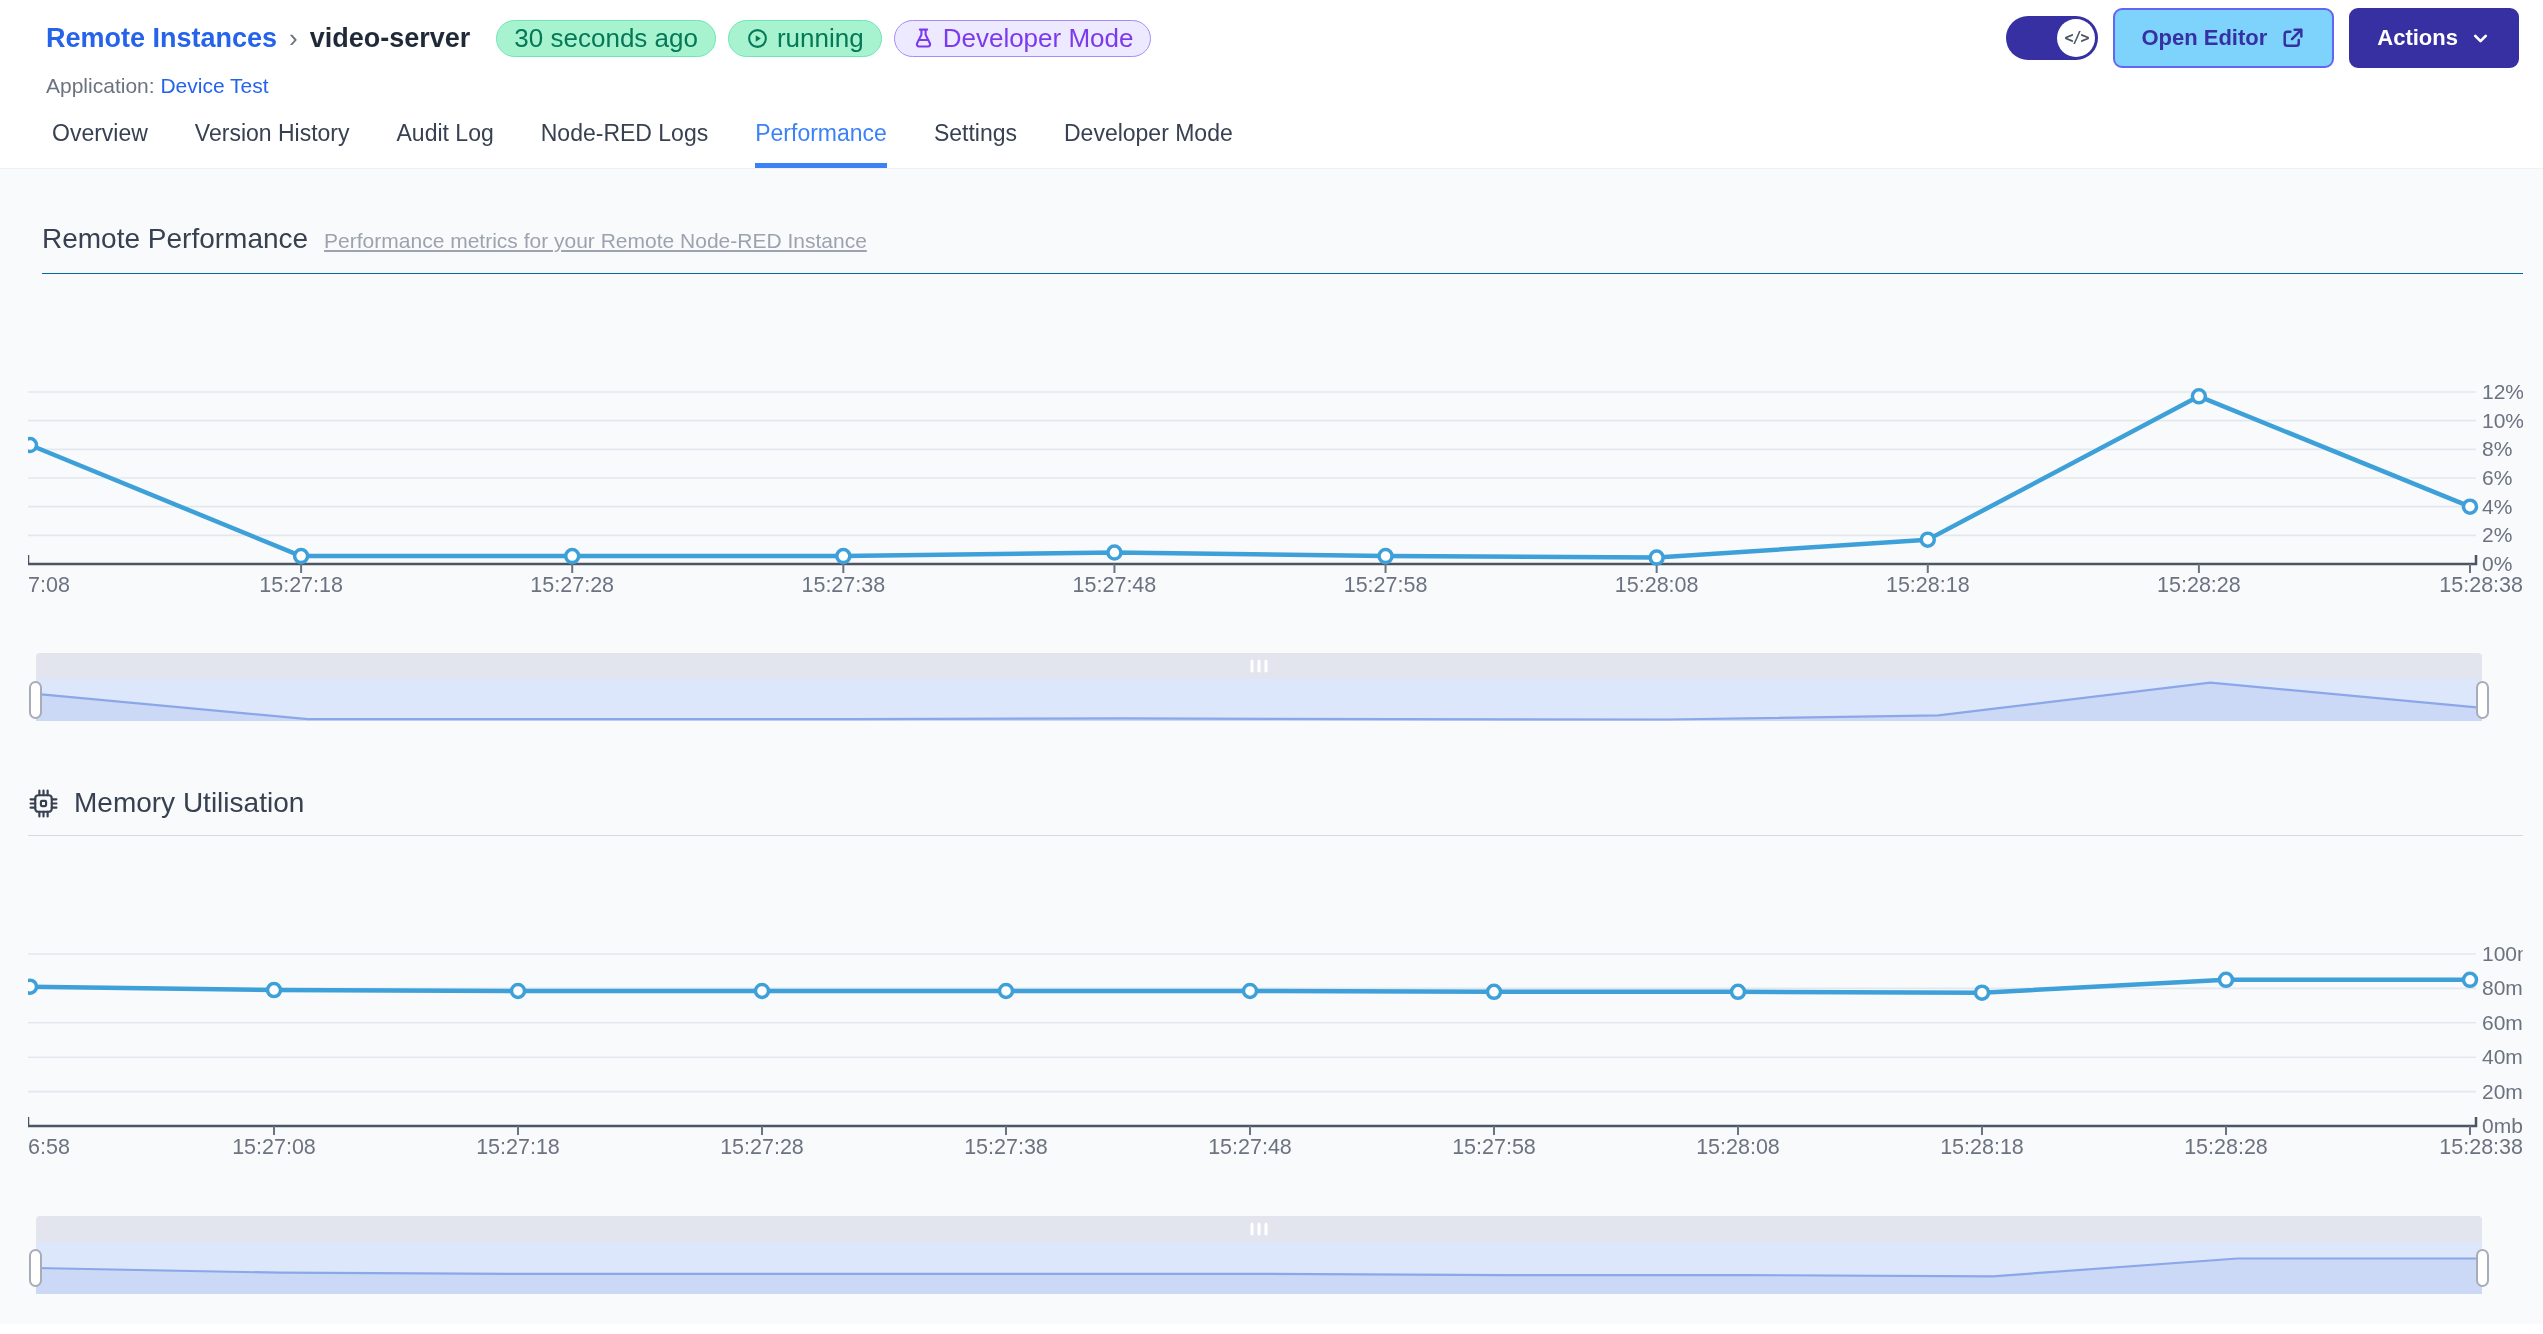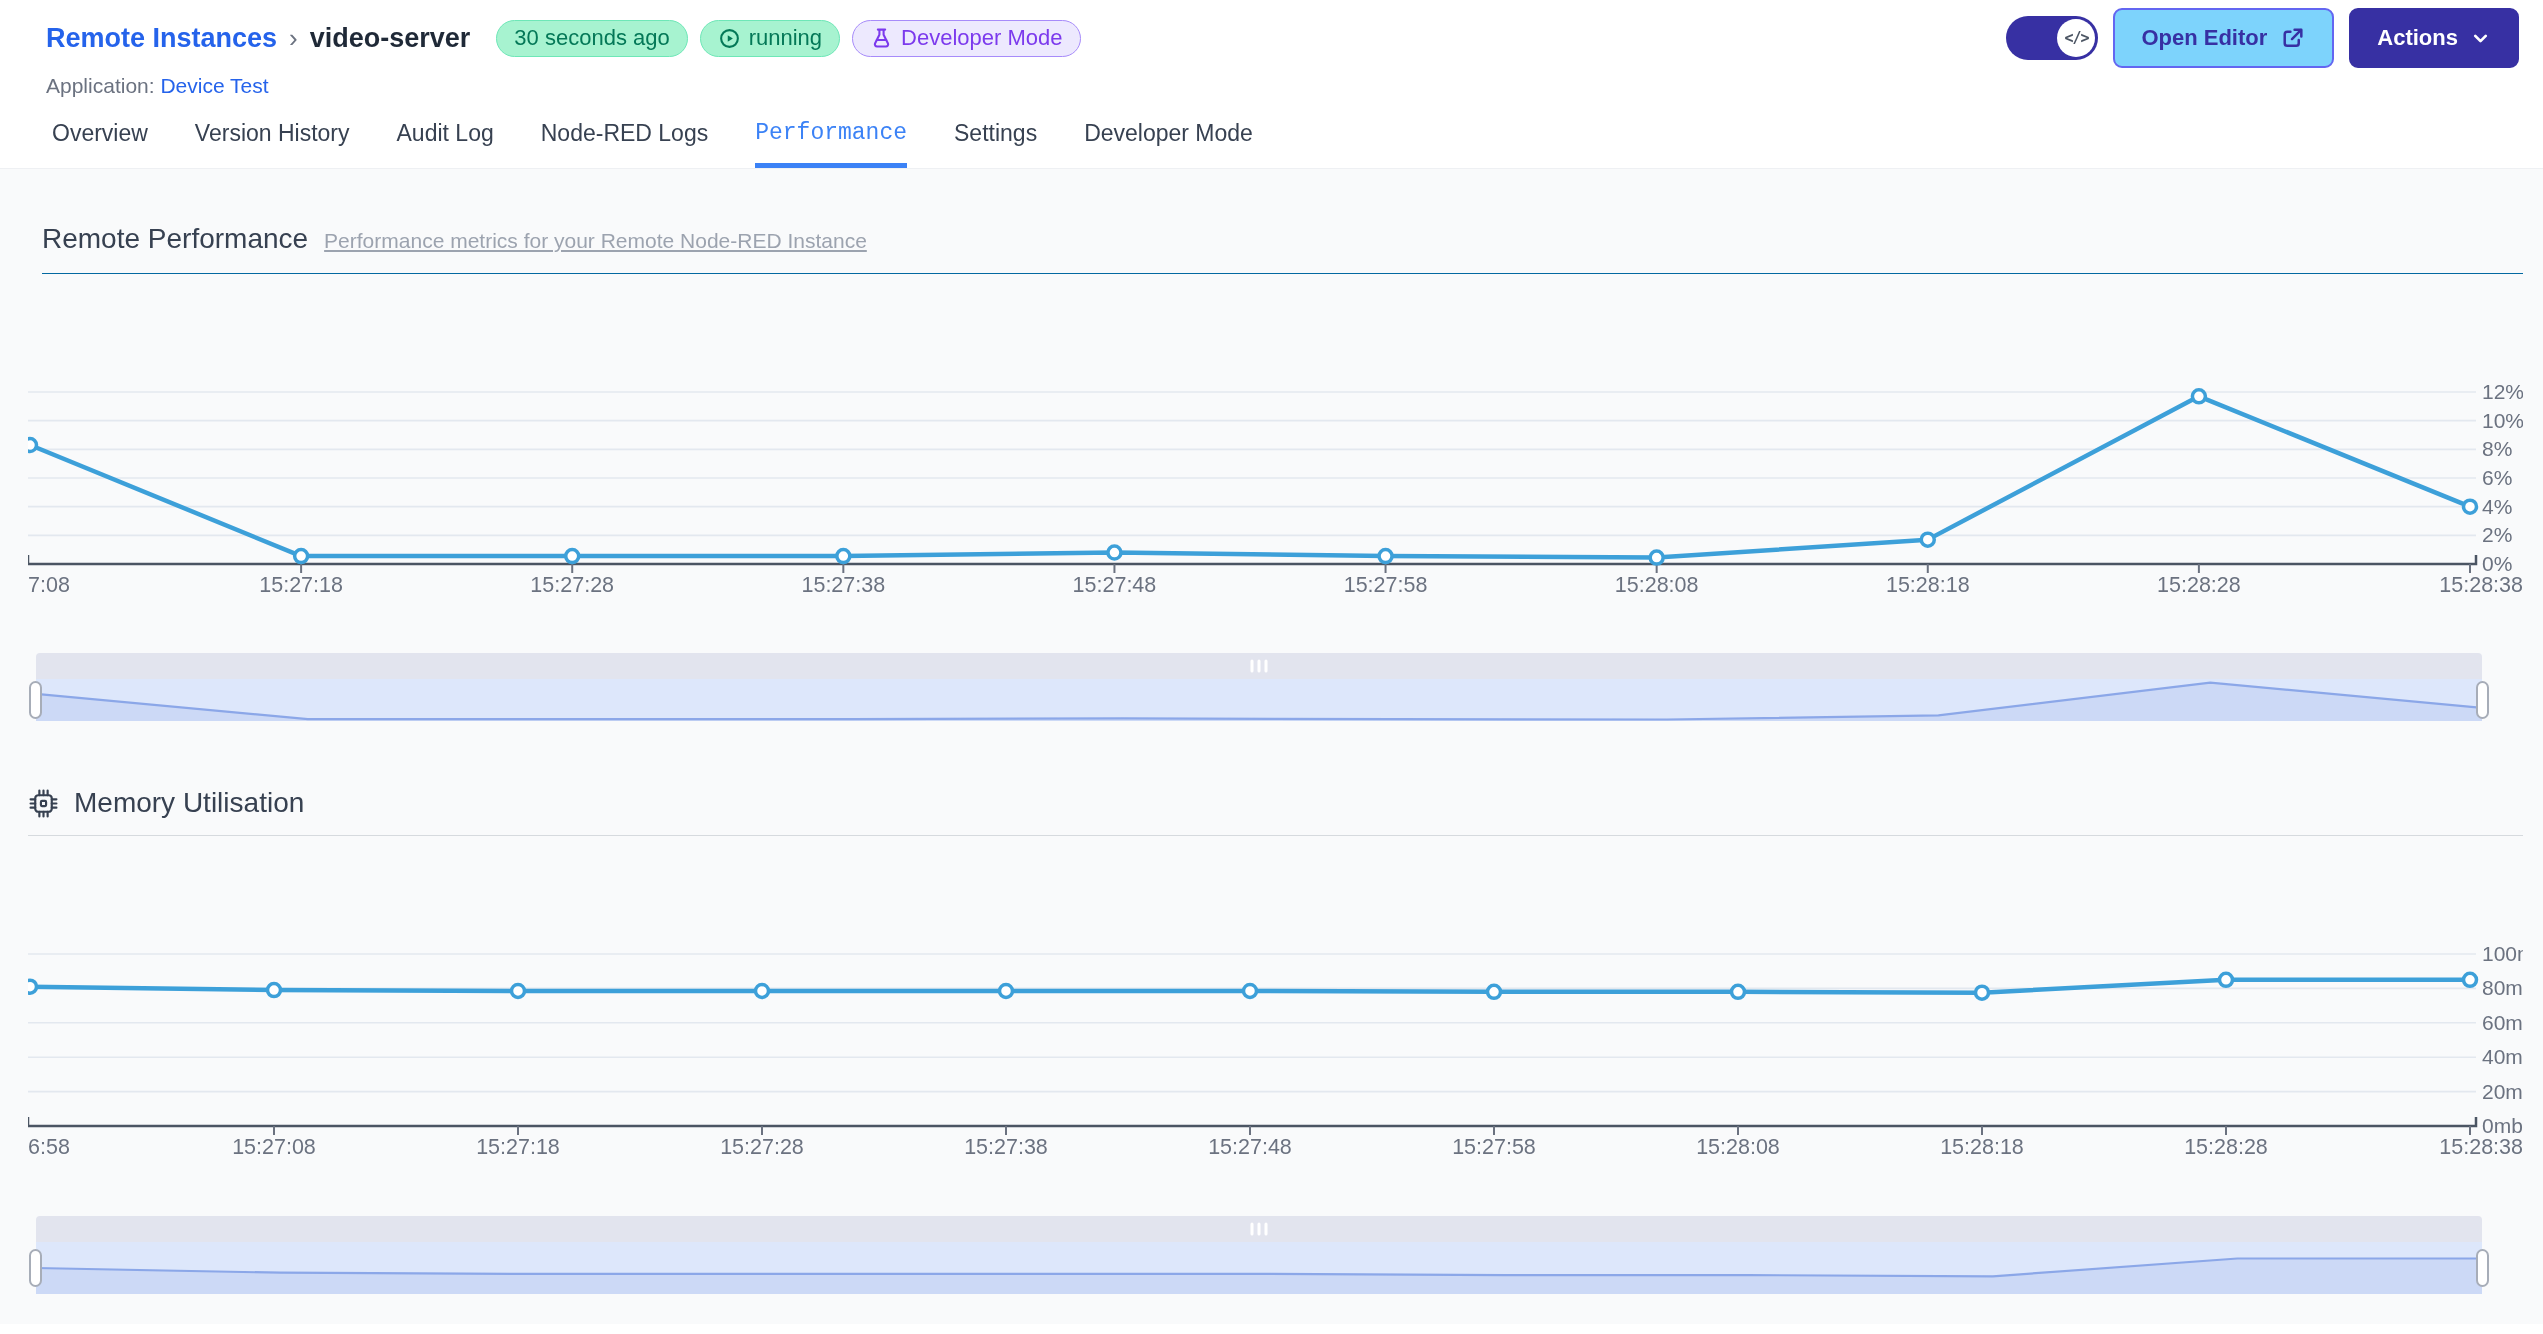--- a/index.html
+++ b/index.html
@@ -9,21 +9,21 @@
   
   .topbar { display:flex; justify-content:space-between; align-items:center;
             padding:8px 24px 0 46px; height:68px; }
   .topbar-left { display:flex; align-items:center; gap:26px; }
   .breadcrumb { display:flex; align-items:flex-end; gap:12px; font-size:27px; font-weight:bold; }
   .crumb-root { color:#2563eb; cursor:pointer; }
   .crumb-sep { color:#6b7280; font-weight:normal; font-size:26px; }
   .crumb-current { color:#1f2937; }
   .badges { display:flex; align-items:center; gap:12px; }
   .badge { display:flex; align-items:center; gap:8px; height:37px; padding:0 17px;
-           border-radius:19px; font-size:22px;text-align:center; }
+           border-radius:19px; font-size:26px;text-align:center; }
   .badge.green { background:#a7f3d0; border:1.5px solid #6ee7b7; color:#047857; }
   .badge.purple { background:#ede9fe; border:1.5px solid #a78bfa; color:#7c3aed; }
   .topbar-right { display:flex; align-items:center; gap:15px; }
   .toggle { width:92px; height:44px; border-radius:22px; background:#3730a3;
             position:relative; cursor:pointer; flex:none; }
   .toggle-knob { position:absolute; right:3px; top:3px; width:38px; height:38px;
                  border-radius:50%; background:#ffffff; display:flex; align-items:center;
                  justify-content:center; font-size:15px; font-weight:bold; color:#4b5563;
                  font-family:"DejaVu Sans Mono", monospace; letter-spacing:-1px; }
   .btn { display:flex; align-items:center; gap:12px; height:60px; padding:0 26px;
@@ -31,21 +31,21 @@
   .btn-outline { background:#7dd3fc; border:2px solid #6366f1; color:#3730a3; }
   .btn-solid { background:#3730a3; border:2px solid #3730a3; color:#ffffff; }
 
   .app-row { padding:6px 24px 0 46px; font-size:21px; color:#6b7280; }
   .app-link { color:#2563eb; cursor:pointer; }
 
   
   .tabbar { display:flex; gap:47px; padding-left:52px; margin-top:22px; }
   .tab { font-size:23px; color:#374151; padding-bottom:16px; cursor:pointer;
          border-bottom:5px solid transparent; }
-  .tab.active { color:#3b82f6; border-bottom-color:#3b82f6;font-family:Liberation Mono, monospace; }
+  .tab.active { color:#3b82f6; border-bottom-color:#3b82f6; }
 
   
   .content { background:#f9fafb; border-top:1px solid #eef0f3; height:1156px;
              padding:0 20px 0 28px; }
   .page-title-row { display:flex; align-items:baseline; gap:16px; padding-top:54px;
                     padding-bottom:18px; border-bottom:1px solid #0369a1;margin-left:14px; }
   .page-title { font-size:28px; font-weight:normal; color:#374151; }
   .page-subtitle { font-size:21px; color:#9ca3af;text-decoration:underline; }
 
   .section-header { display:flex; align-items:center; gap:15px;

